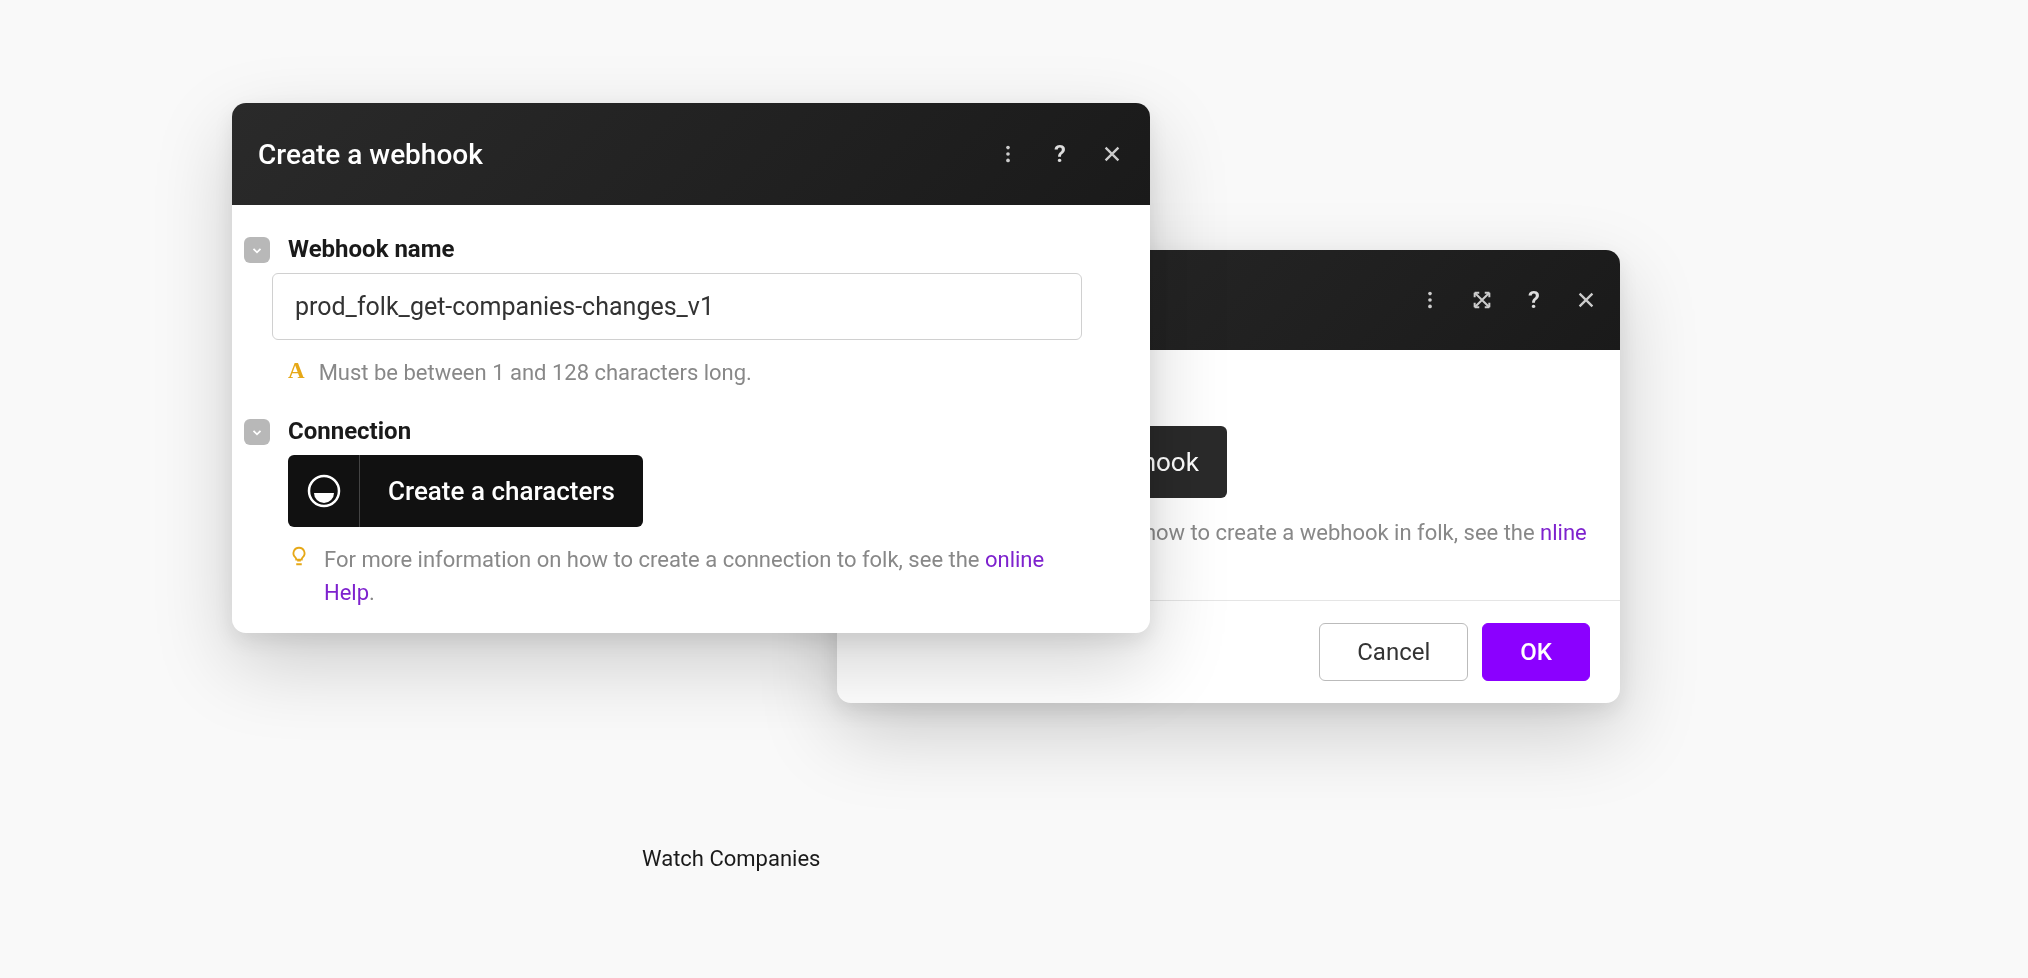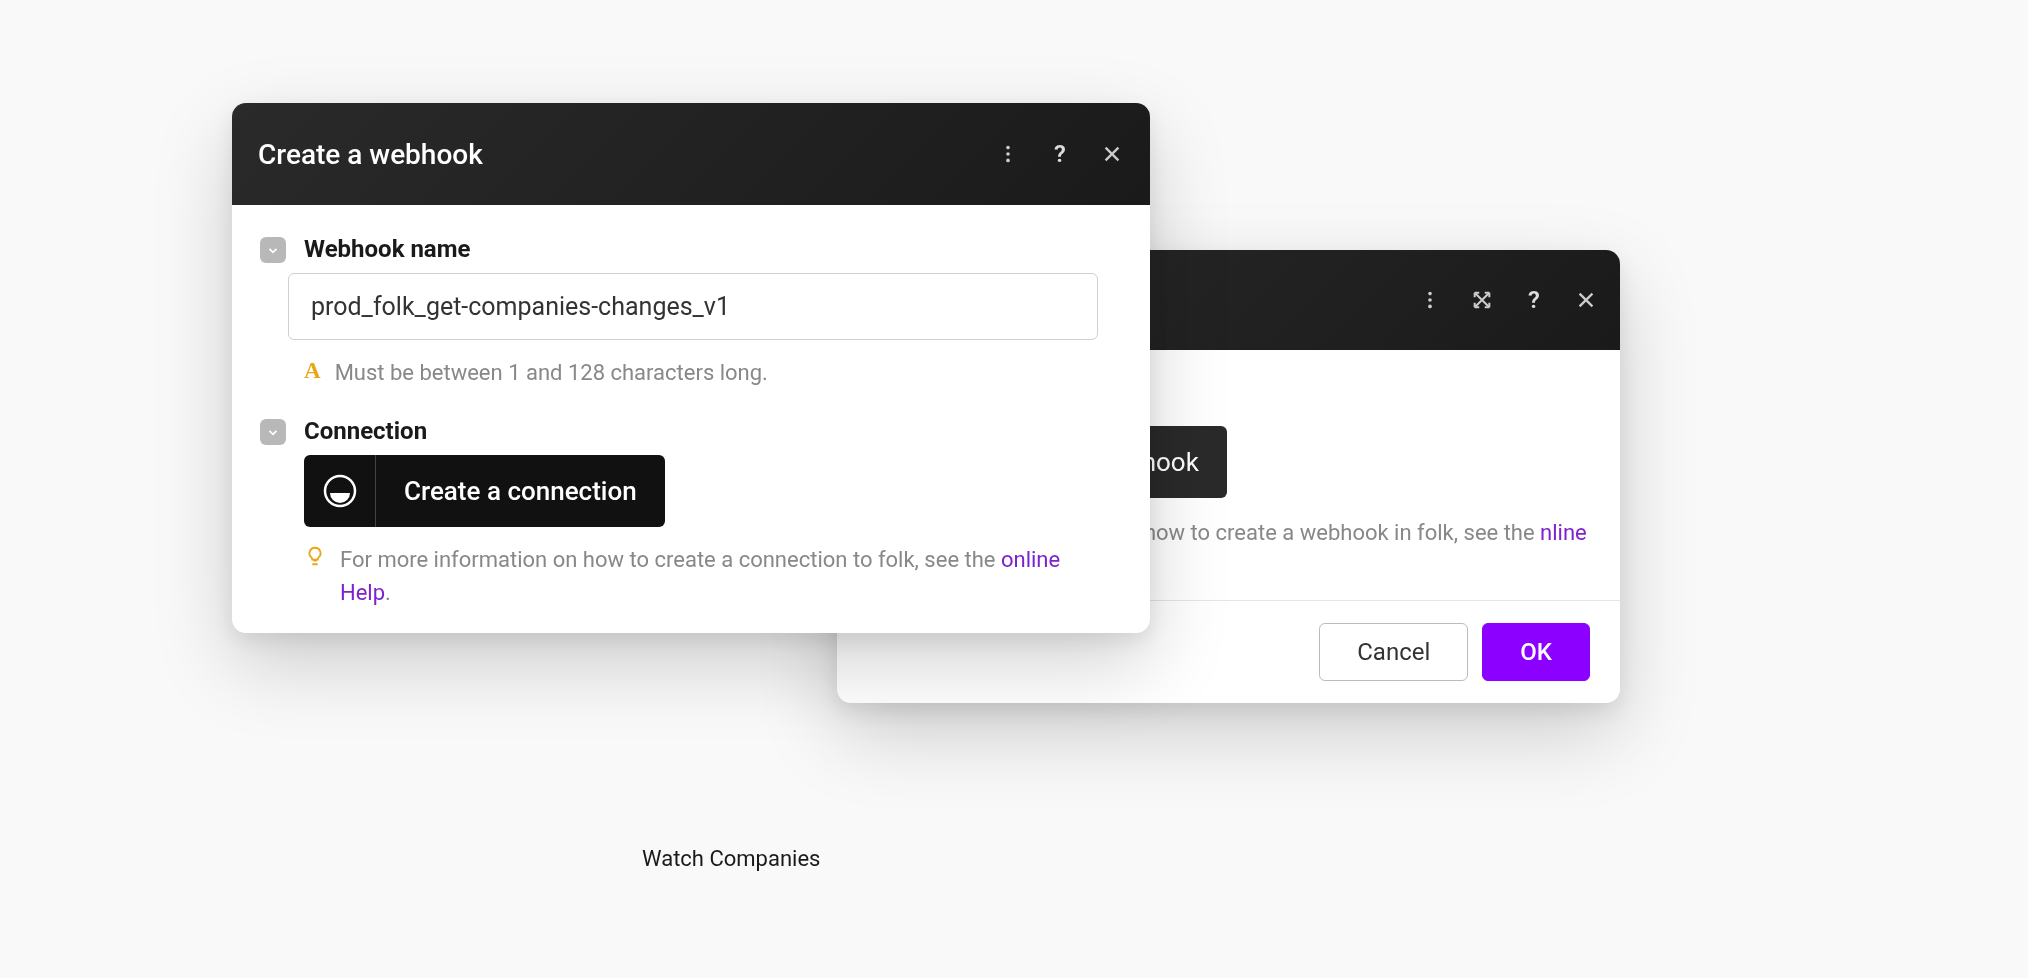--- a/index.html
+++ b/index.html
@@ -70,21 +70,21 @@
     .titlebar-icon svg {
       width: 22px;
       height: 22px;
     }
     .question-mark {
       font-size: 24px;
       font-weight: 600;
       color: #ddd;
     }
     .modal-body {
-      padding: 30px 32px 24px 28px;
+      padding: 30px 32px 24px 12px;
     }
     .modal-back .modal-body {
       padding: 30px 32px 18px 32px;
     }
     .field-row {
       display: flex;
       align-items: flex-start;
       gap: 18px;
       margin-bottom: 10px;
     }
@@ -341,21 +341,21 @@
       </div>
       <div class="field-label">Connection</div>
     </div>
     <div class="black-button">
       <div class="black-button-icon">
         <svg viewBox="0 0 36 36">
             <circle cx="18" cy="18" r="15" fill="none" stroke="#fff" stroke-width="2.5"></circle>
             <path d="M 8 20 A 10 10 0 0 0 28 20 Z" fill="#fff"></path>
           </svg>
       </div>
-      <div class="black-button-text">Create a connection</div>
+      <div class="black-button-text">Create a characters</div>
     </div>
     <div class="hint-row">
       <div class="hint-icon hint-icon-bulb">
         <svg viewBox="0 0 24 24" fill="none" stroke="#e6a817" stroke-width="2">
             <path d="M9 21h6M10 17h4M12 3a6 6 0 0 0-4 10.5c.8.8 1 1.5 1 2.5h6c0-1 .2-1.7 1-2.5A6 6 0 0 0 12 3z"></path>
           </svg>
       </div>
       <div class="hint-text">
         <span>For more information on how to create a connection to folk, see the </span><span class="hint-link">online Help</span><span>.</span>
       </div>

